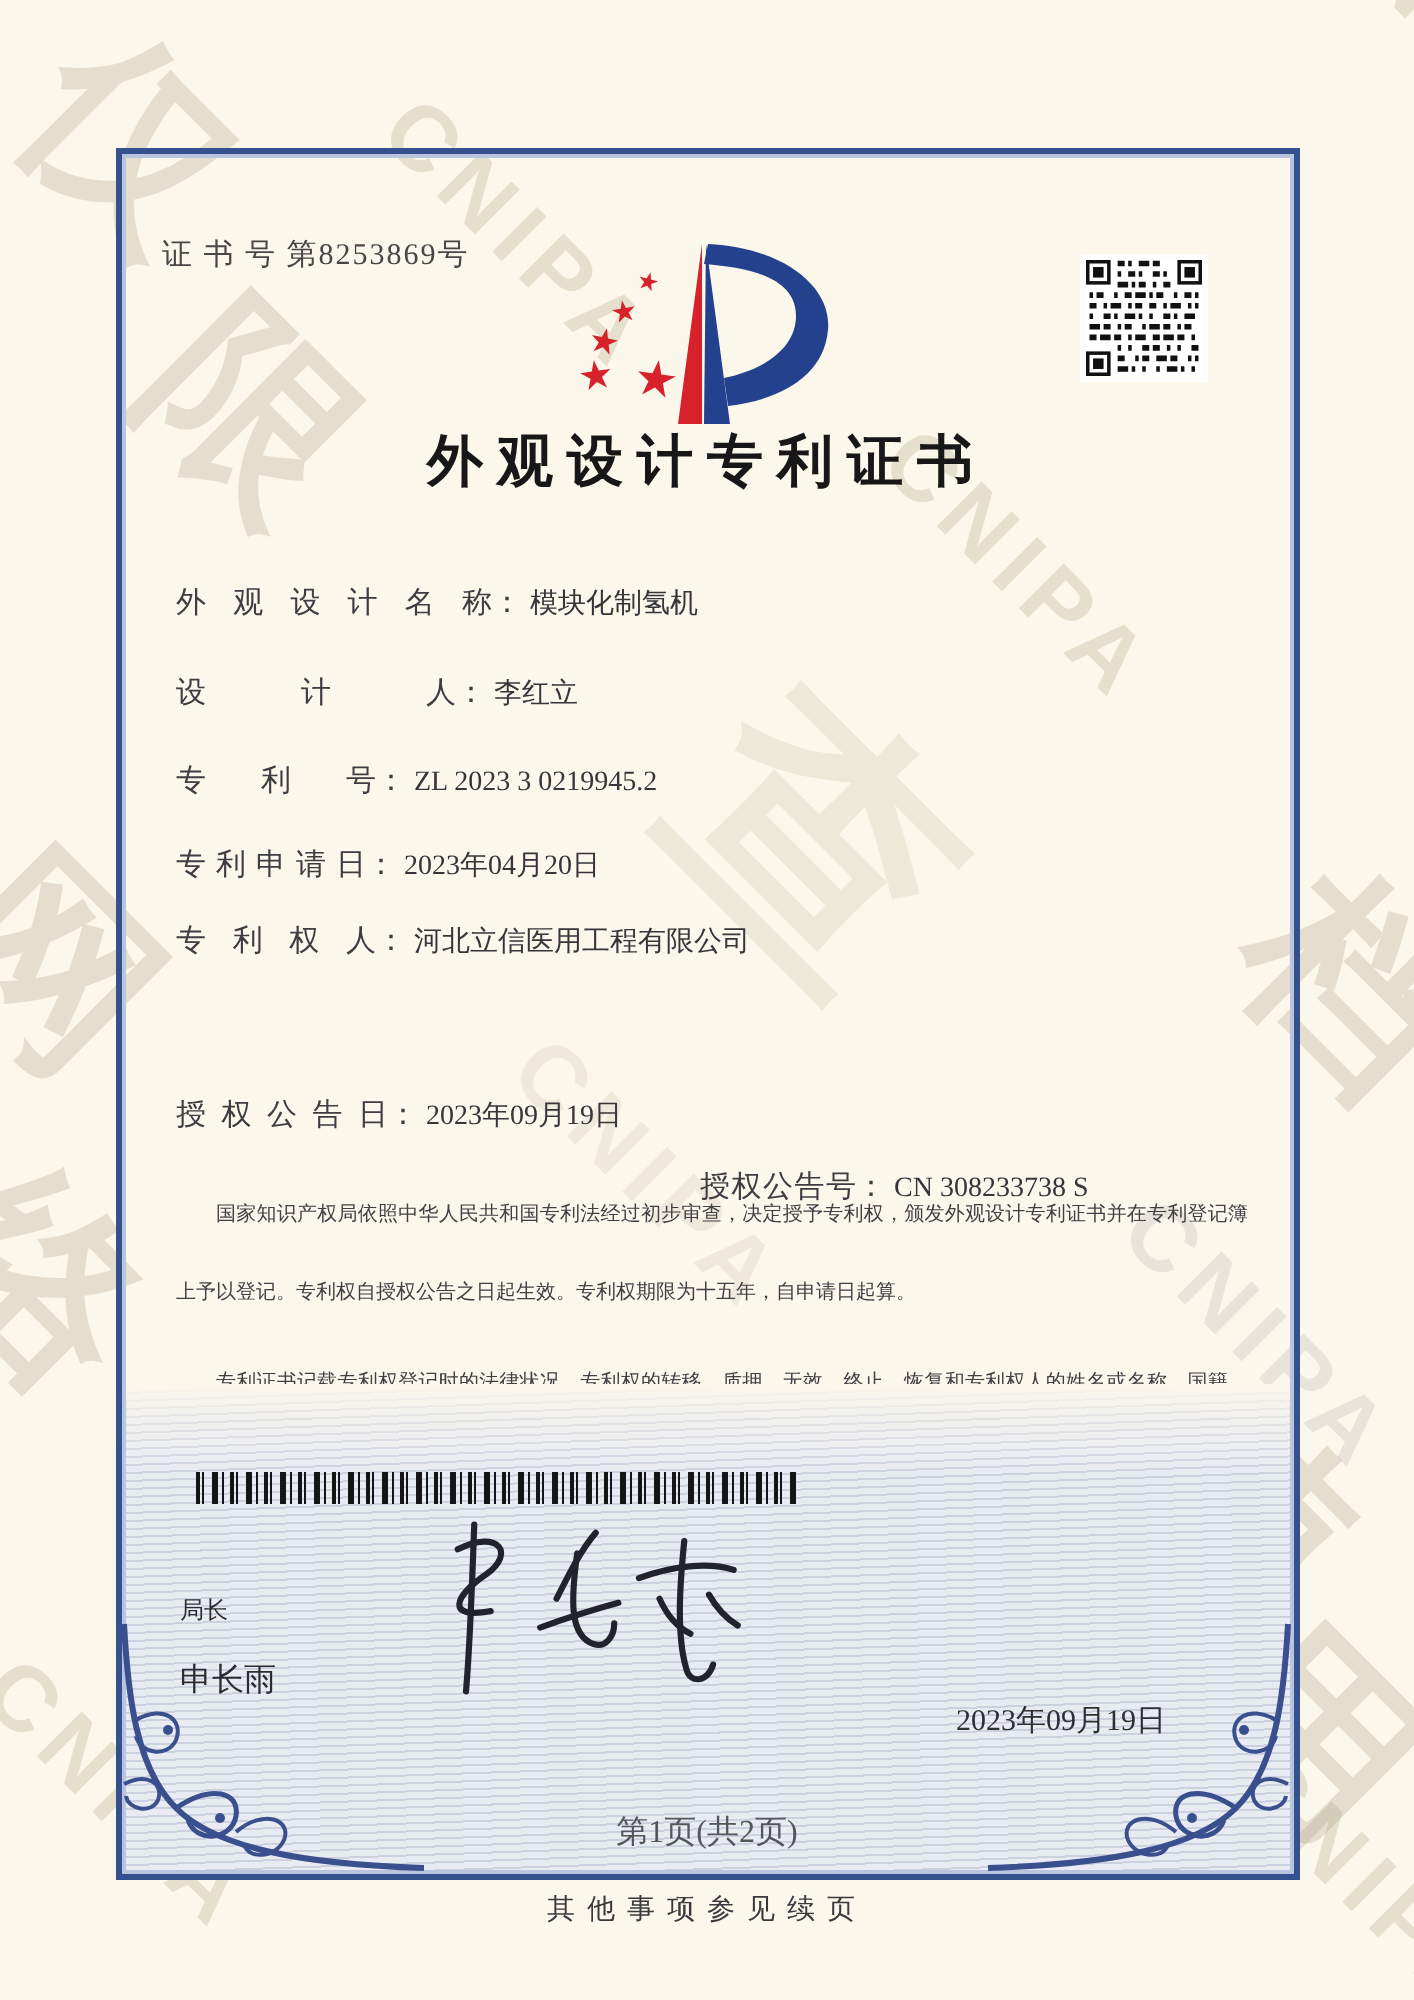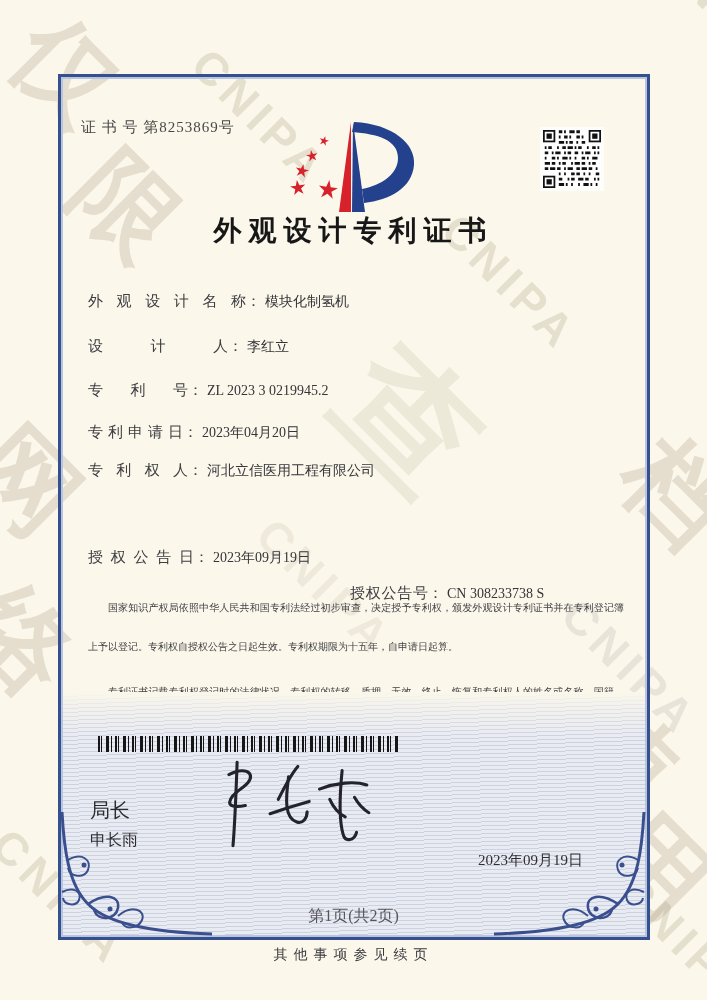--- a/index.html
+++ b/index.html
@@ -35,21 +35,21 @@
   .panel{position:absolute;left:63px;top:692px;width:582px;height:243px;
          background:
            linear-gradient(180deg,#fbf7ea 0px,rgba(251,247,234,0.55) 14px,rgba(251,247,234,0) 46px),
            repeating-linear-gradient(178deg,#ccd1e0 0px,#ccd1e0 1px,#e9ebf3 1px,#e9ebf3 4px);}
   .flourish{position:absolute;width:160px;height:130px;}
   .flourish.br{transform:scaleX(-1);}
   .barcode{position:absolute;left:98px;top:736px;width:302px;height:16px;
            background:repeating-linear-gradient(90deg,#161616 0 2px,rgba(0,0,0,0) 2px 3px,
              #161616 3px 4px,rgba(0,0,0,0) 4px 8px,#161616 8px 11px,rgba(0,0,0,0) 11px 13px,
              #161616 13px 14px,rgba(0,0,0,0) 14px 17px);}
-  .signer-title{position:absolute;left:90px;top:797px;font-size:20px;color:#2c2c30;}
+  .signer-title{position:absolute;left:90px;top:797px;font-size:12px;color:#2c2c30;}
   .signer-name{position:absolute;left:90px;top:830px;font-size:16px;color:#2c2c30;}
   .signature{position:absolute;left:198px;top:760px;width:175px;height:88px;}
   .issue-date{position:absolute;left:478px;top:851px;font-size:15px;color:#2e2e33;}
   .page-no{position:absolute;left:0;top:906px;width:707px;text-align:center;font-size:16px;color:#55555c;}
   .foot-note{position:absolute;left:0;top:946px;width:707px;text-align:center;font-size:14px;
              letter-spacing:6px;color:#3a3a3e;}
 </style>
 </head>
 <body>
 

